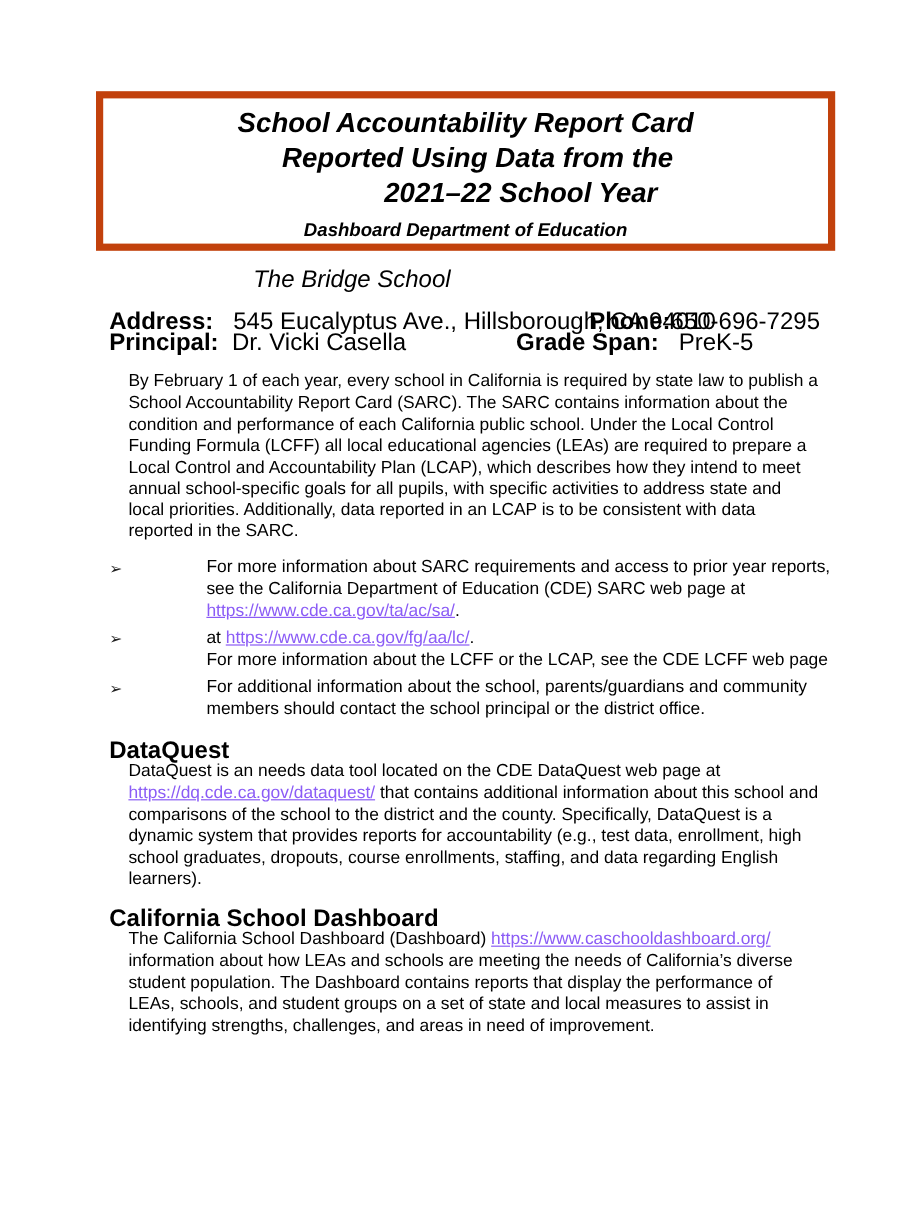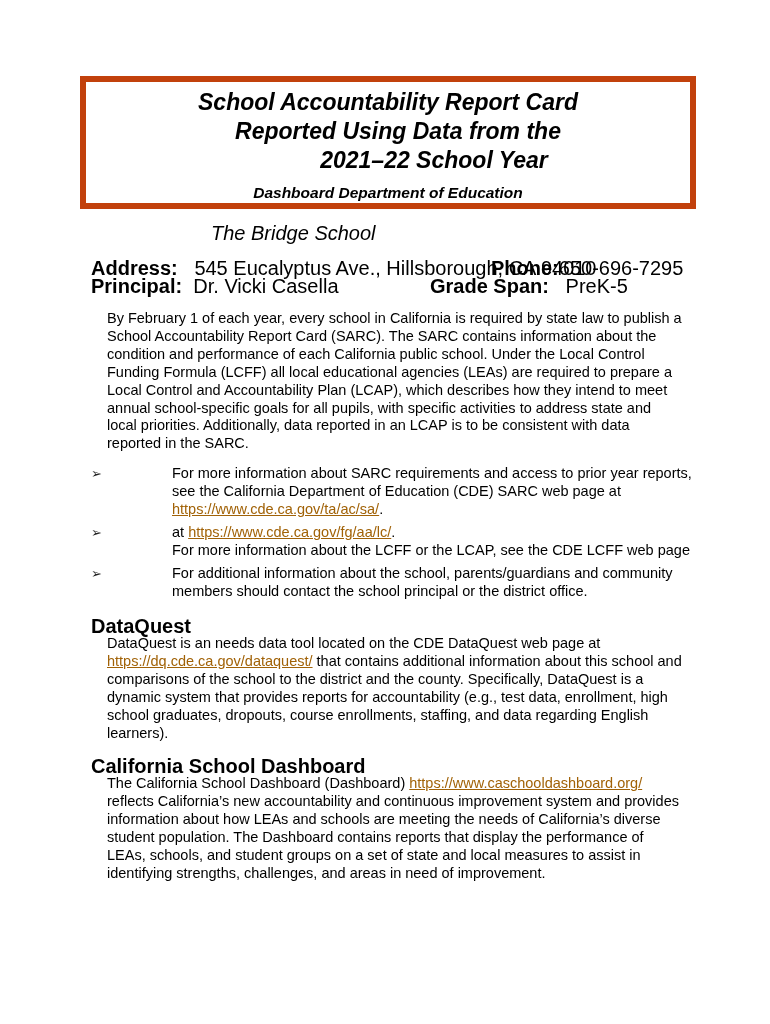--- a/index.html
+++ b/index.html
@@ -19,21 +19,21 @@
   .row1 { top: 259px; } .row2 { top: 277px; }
   .abs { position: absolute; white-space: nowrap; }
   .para { position: absolute; left: 91px; width: 610px; font-size: 14.5px; line-height: 17.9px; }
   .para .ln { display: block; white-space: nowrap; margin-left: 16px; }
   .intro { top: 310px; }
   .bullet { position: absolute; left: 91px; font-size: 14.5px; line-height: 17.9px; }
   .bullet .mark { position: absolute; left: 0; top: 0; font-size: 13px; color: #222; }
   .bullet .txt { position: absolute; left: 33px; top: 0; width: 580px; margin-left: 48px; }
   .bullet .ln { display: block; white-space: nowrap; }
   .b1 { top: 465px; } .b2 { top: 524px; } .b3 { top: 565px; }
-  a.link { color: #a16207; text-decoration: underline; }
+  a.link { color: #8b5cf6; text-decoration: underline; }
   .heading { position: absolute; left: 91px; font-weight: bold; font-size: 20px; line-height: 18px; }
   .h-dq { top: 617px; } .p-dq { top: 635px; }
   .h-dash { top: 757px; } .p-dash { top: 775px; }
 </style>
 </head>
 <body>
 
 <div class="title-box">
   <div class="title-line t1">School Accountability Report Card</div>
   <div class="title-line t2">Reported Using Data from the</div>
@@ -99,18 +99,17 @@
   <span class="ln"><a class="link" href="#">https://dq.cde.ca.gov/dataquest/</a><span> that contains additional information about this school and</span></span>
   <span class="ln">comparisons of the school to the district and the county. Specifically, DataQuest is a</span>
   <span class="ln">dynamic system that provides reports for accountability (e.g., test data, enrollment, high</span>
   <span class="ln">school graduates, dropouts, course enrollments, staffing, and data regarding English</span>
   <span class="ln">learners).</span>
 </div>
 
 <div class="heading h-dash">California School Dashboard</div>
 <div class="para p-dash">
   <span class="ln"><span>The California School Dashboard (Dashboard) </span><a class="link" href="#">https://www.caschooldashboard.org/</a></span>
-  <span class="ln">reflects California’s new accountability and continuous improvement system and provides</span>
   <span class="ln">information about how LEAs and schools are meeting the needs of California’s diverse</span>
   <span class="ln">student population. The Dashboard contains reports that display the performance of</span>
   <span class="ln">LEAs, schools, and student groups on a set of state and local measures to assist in</span>
   <span class="ln">identifying strengths, challenges, and areas in need of improvement.</span>
 </div>
 
 </body></html>

